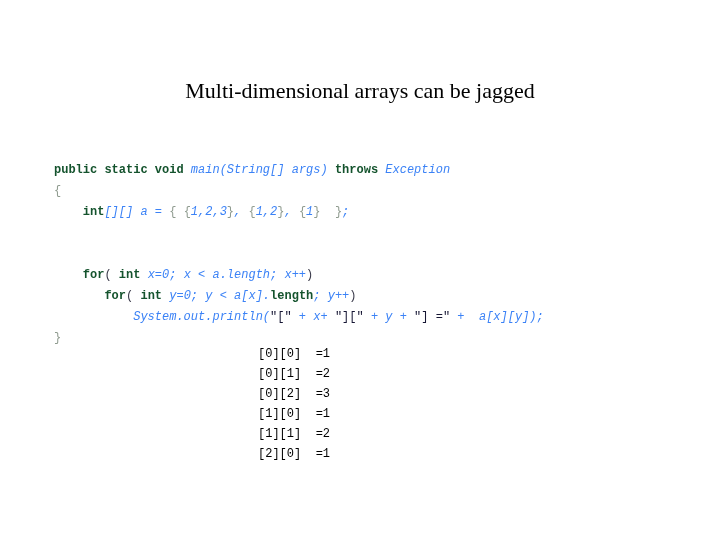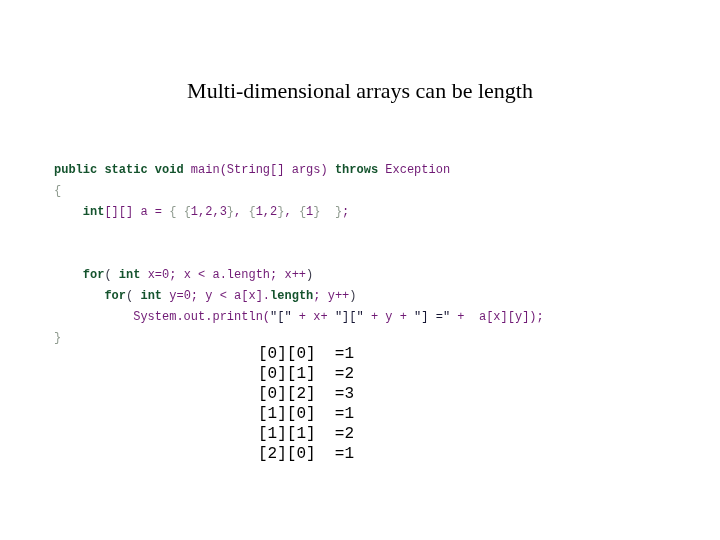--- a/index.html
+++ b/index.html
@@ -52,55 +52,56 @@
   }
   #code-listing .code-line.blank {
     height: 21px;
   }
   .tok { white-space: pre; }
   .tok-kw {
     color: #14532d;
     font-weight: bold;
   }
   .tok-plain {
-    color: #701a75;
+    color: #3b82f6;
     font-weight: normal;
+    font-style: italic;
   }
   .tok-str {
     color: #151533;
     font-weight: normal;
   }
   .tok-brace {
     color: #8f9b8f;
     font-weight: normal;
   }
   .tok-punct {
     color: #3a3a4a;
     font-weight: normal;
   }
 
   
   #console-output {
     position: absolute;
     left: 258px;
     top: 344px;
     font-family: "Liberation Mono", "DejaVu Sans Mono", monospace;
-    font-size: 16px;
+    font-size: 12px;
     line-height: 20px;
     color: #000000;
     white-space: pre;
   }
   #console-output .out-line {
     white-space: pre;
     height: 20px;
     line-height: 20px;
   }
   .out-index { color: #000000; }
   .out-value { color: #000000; }
 </style>
 </head>
 <body>
 
-<div id="slide-title">Multi-dimensional arrays can be length</div>
+<div id="slide-title">Multi-dimensional arrays can be jagged</div>
 
 <div id="code-listing"><div class="code-line"><span class="tok tok-kw">public</span><span class="tok tok-plain"> </span><span class="tok tok-kw">static</span><span class="tok tok-plain"> </span><span class="tok tok-kw">void</span><span class="tok tok-plain"> main(String[] args) </span><span class="tok tok-kw">throws</span><span class="tok tok-plain"> Exception</span></div><div class="code-line"><span class="tok tok-brace">{</span></div><div class="code-line"><span class="tok tok-plain">    </span><span class="tok tok-kw">int</span><span class="tok tok-plain">[][] a = </span><span class="tok tok-brace">{</span><span class="tok tok-plain"> </span><span class="tok tok-brace">{</span><span class="tok tok-plain">1,2,3</span><span class="tok tok-brace">}</span><span class="tok tok-plain">, </span><span class="tok tok-brace">{</span><span class="tok tok-plain">1,2</span><span class="tok tok-brace">}</span><span class="tok tok-plain">, </span><span class="tok tok-brace">{</span><span class="tok tok-plain">1</span><span class="tok tok-brace">}</span><span class="tok tok-plain">  </span><span class="tok tok-brace">}</span><span class="tok tok-plain">;</span></div><div class="code-line blank">&nbsp;</div><div class="code-line blank">&nbsp;</div><div class="code-line"><span class="tok tok-plain">    </span><span class="tok tok-kw">for</span><span class="tok tok-punct">(</span><span class="tok tok-plain"> </span><span class="tok tok-kw">int</span><span class="tok tok-plain"> x=0; x &lt; a.length; x++</span><span class="tok tok-punct">)</span></div><div class="code-line"><span class="tok tok-plain">       </span><span class="tok tok-kw">for</span><span class="tok tok-punct">(</span><span class="tok tok-plain"> </span><span class="tok tok-kw">int</span><span class="tok tok-plain"> y=0; y &lt; a[x].</span><span class="tok tok-kw">length</span><span class="tok tok-plain">; y++</span><span class="tok tok-punct">)</span></div><div class="code-line"><span class="tok tok-plain">           System.out.println(</span><span class="tok tok-str">"["</span><span class="tok tok-plain"> + x+ </span><span class="tok tok-str">"]["</span><span class="tok tok-plain"> + y + </span><span class="tok tok-str">"] ="</span><span class="tok tok-plain"> +  a[x][y]);</span></div><div class="code-line"><span class="tok tok-brace">}</span></div></div>
 
 <div id="console-output"><div class="out-line"><span class="out-index">[0][0]</span><span>  </span><span class="out-value">=1</span></div><div class="out-line"><span class="out-index">[0][1]</span><span>  </span><span class="out-value">=2</span></div><div class="out-line"><span class="out-index">[0][2]</span><span>  </span><span class="out-value">=3</span></div><div class="out-line"><span class="out-index">[1][0]</span><span>  </span><span class="out-value">=1</span></div><div class="out-line"><span class="out-index">[1][1]</span><span>  </span><span class="out-value">=2</span></div><div class="out-line"><span class="out-index">[2][0]</span><span>  </span><span class="out-value">=1</span></div></div>
 
 </body></html>

